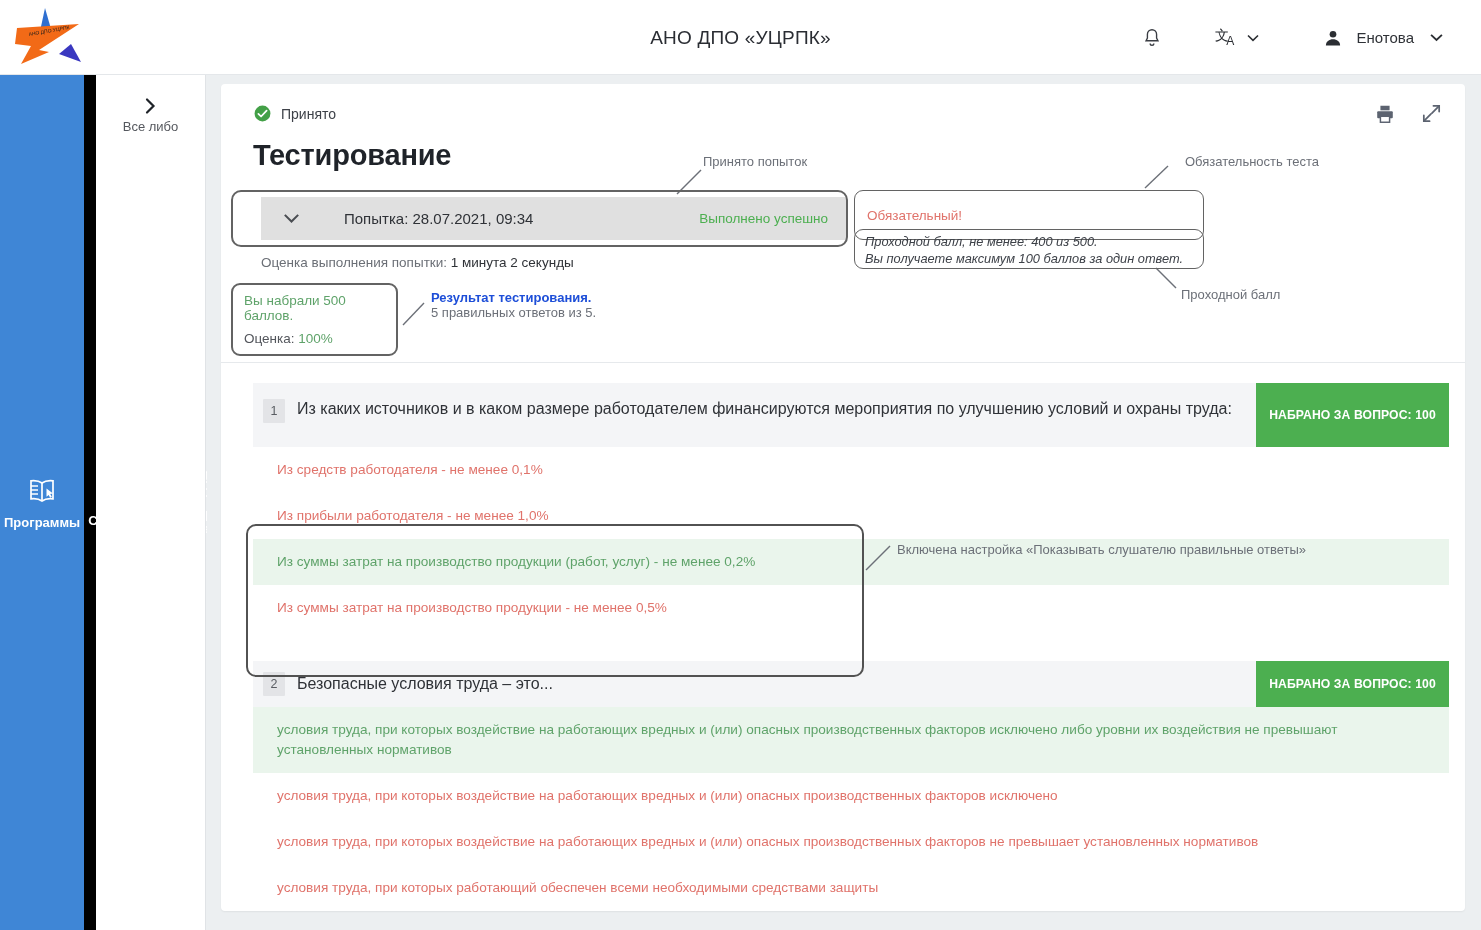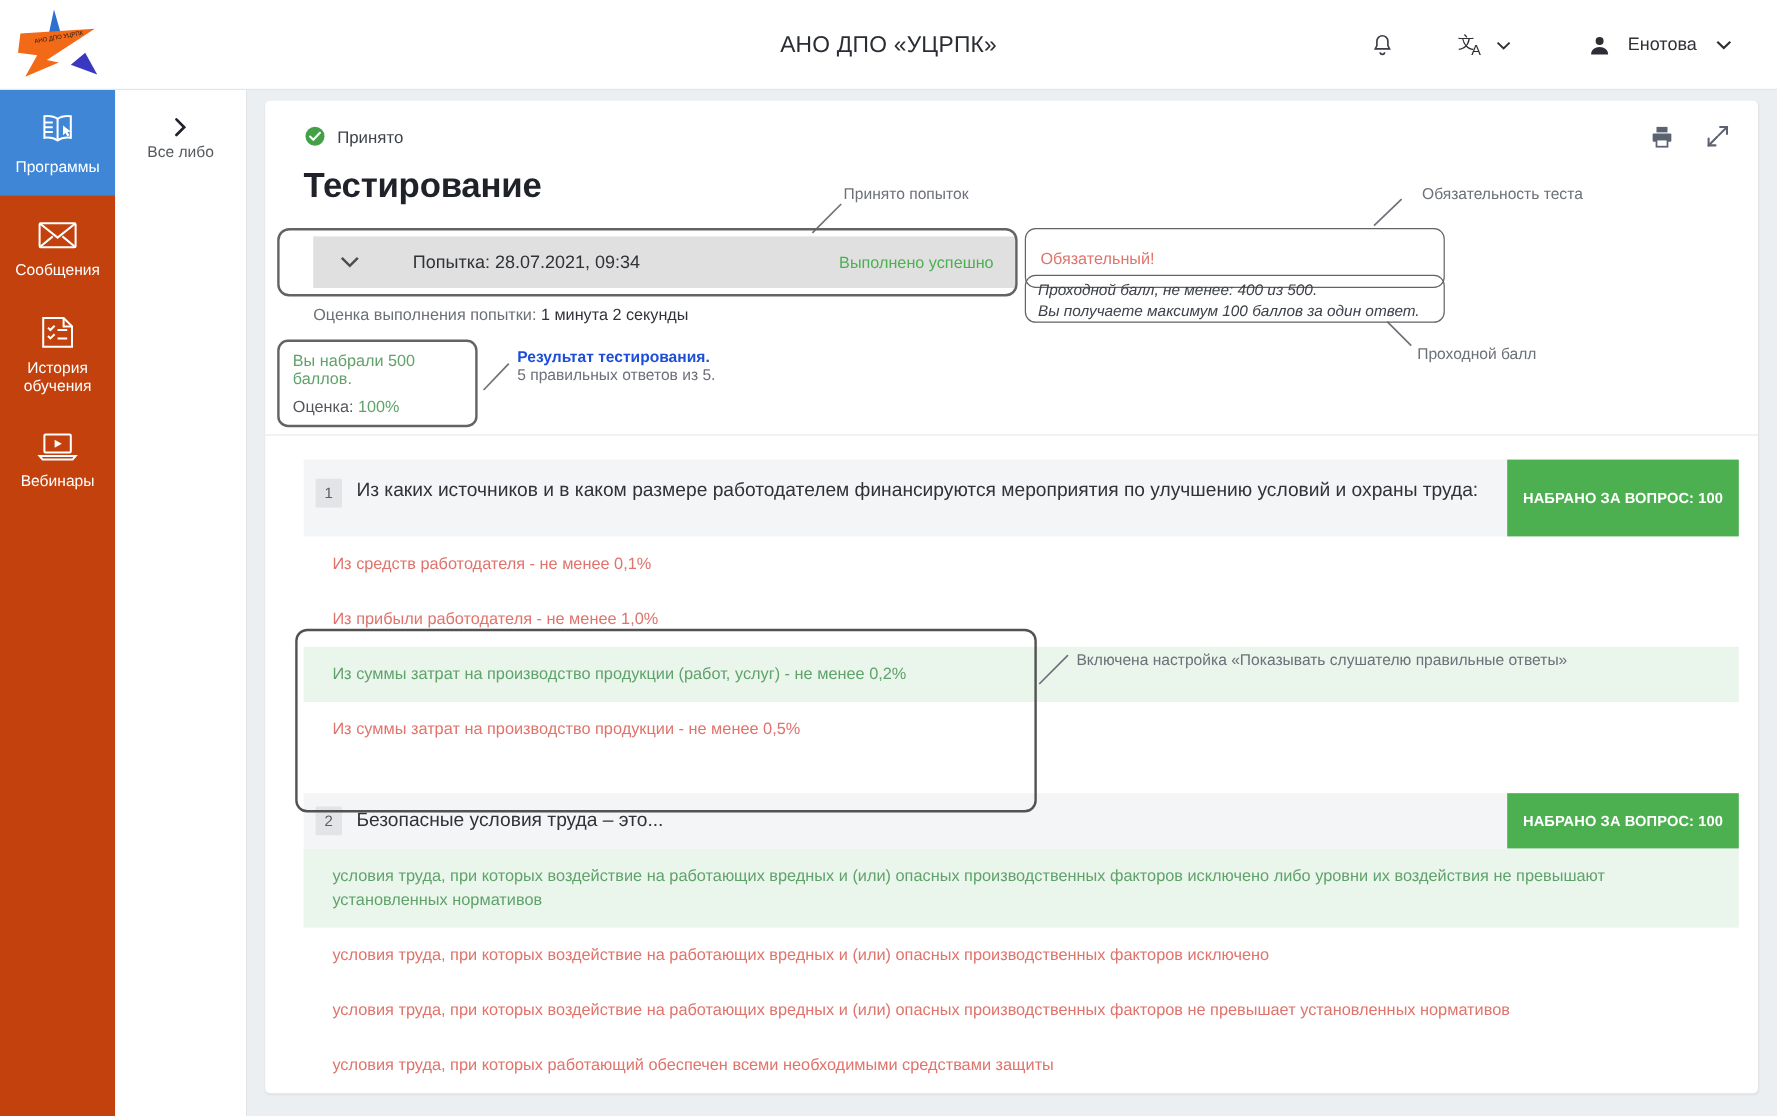--- a/index.html
+++ b/index.html
@@ -42,22 +42,22 @@
     background: none; border: none;
   }
   .bell-btn { margin-right: 28px; }
   .lang-btn { margin-right: 40px; }
   .user-name { font-size: 15px; color: #2f3237; margin-left: 8px; }
   .chev { display: inline-block; }
 
   
   .leftnav {
     position: absolute; left: 0; top: 75px; width: 96px; height: 855px;
-    background: #c2410c;
-    display: flex; flex-direction: column;
+    background: #000000;
+    display: flex; flex-direction: row; font-weight: bold;
   }
   .nav-item {
     width: 96px; min-height: 88px;
     display: flex; flex-direction: column; align-items: center; justify-content: center;
     gap: 7px; cursor: pointer; color: #ffffff;
     padding: 10px 4px;
   }
   .nav-item.active { background: #3f86d6; }
   .nav-label {
     font-size: 13px; line-height: 15px; text-align: center; color: #fff;

